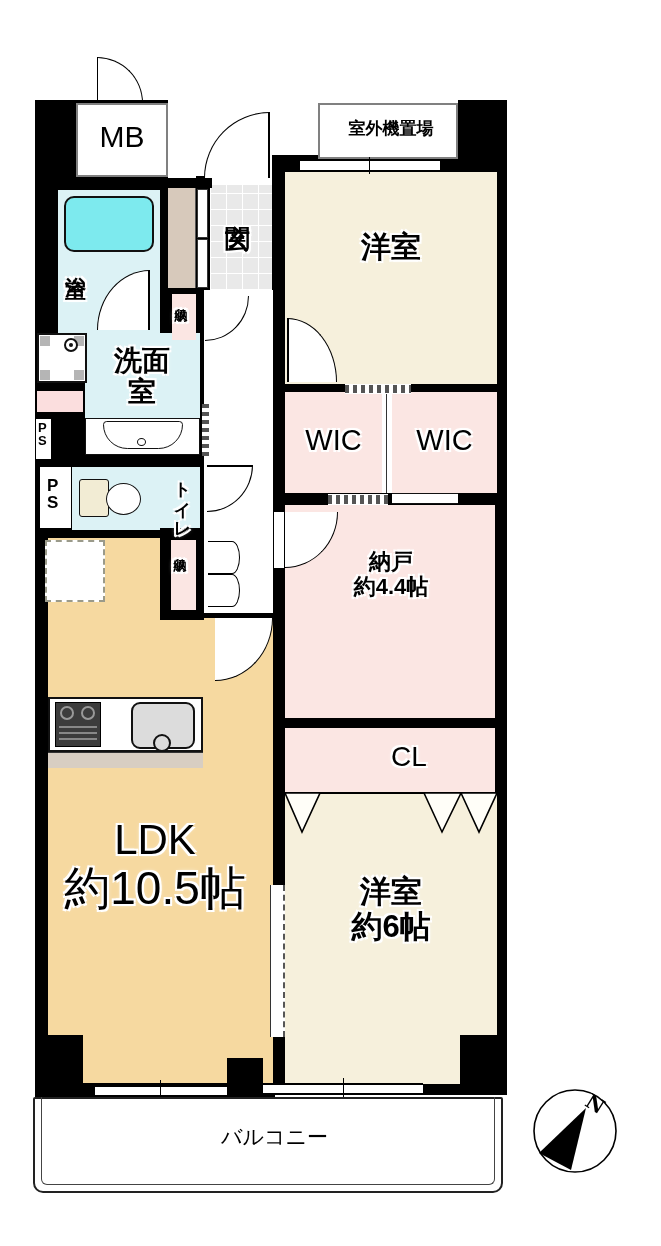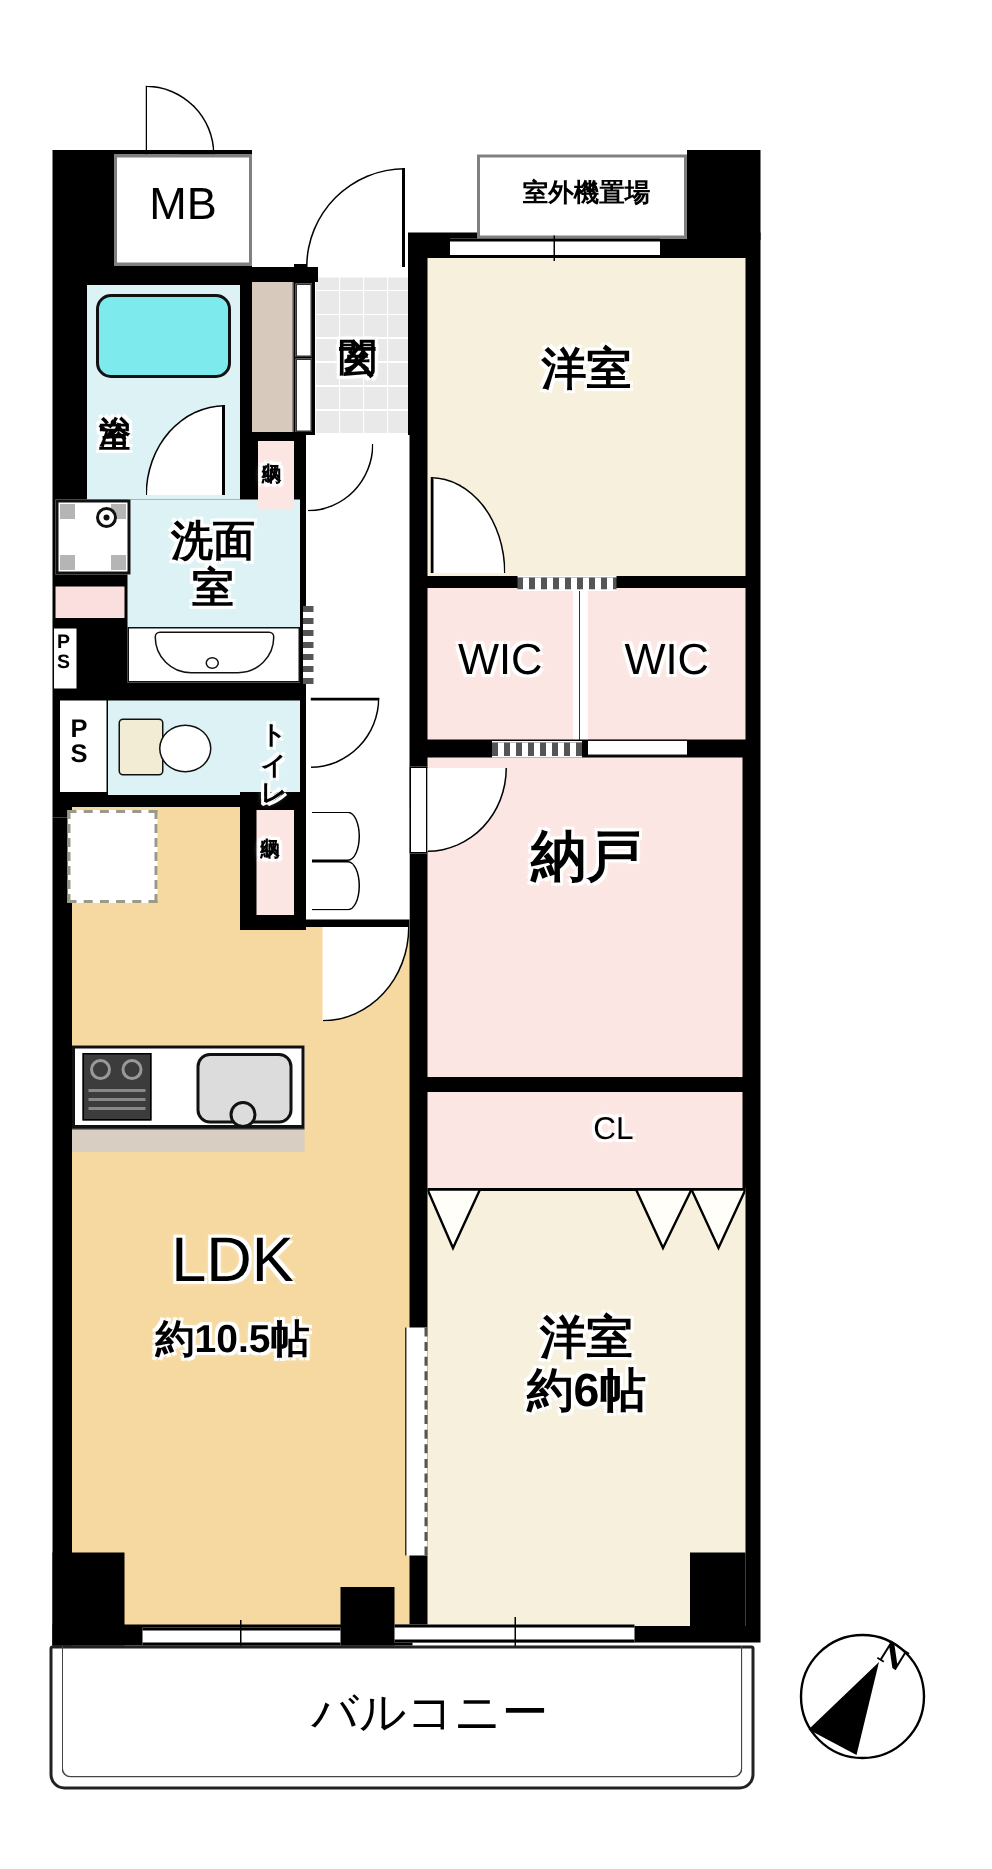--- a/index.html
+++ b/index.html
@@ -140,27 +140,28 @@
   <div class="a stack" style="left:38px;top:421px;font-size:13px;">PS</div>
   <div class="a stack" style="left:47px;top:477px;font-size:17px;">PS</div>
   <div class="a lbl vert" style="left:173px;top:470px;font-size:17px;">トイレ</div>
   <div class="a lbl vert" style="left:172px;top:548px;font-size:13px;">収納</div>
 
   <div class="a lbl" style="left:300px;top:230px;width:182px;font-size:30px;">
     <span>洋室</span><br>
   </div>
   <div class="a lbl" style="left:285px;top:424px;width:97px;font-size:29px;font-weight:400;">WIC</div>
   <div class="a lbl" style="left:392px;top:424px;width:105px;font-size:29px;font-weight:400;">WIC</div>
-  <div class="a lbl" style="left:300px;top:550px;width:182px;font-size:37px;">
+  <div class="a lbl" style="left:300px;top:550px;width:182px;font-size:22px;">
     <span>納戸</span><br>
+    <span>約4.4帖</span>
   </div>
-  <div class="a lbl" style="left:285px;top:741px;width:248px;font-size:21px;font-weight:400;">CL</div>
+  <div class="a lbl" style="left:285px;top:741px;width:248px;font-size:28px;font-weight:400;">CL</div>
   <div class="a lbl" style="left:40px;top:816px;width:230px;font-size:42px;font-weight:400;">
     <span>LDK</span><br>
-    <span style="font-size:26px;font-weight:700;">約10.5帖</span>
+    <span style="font-size:46px;font-weight:400;">約10.5帖</span>
   </div>
   <div class="a lbl" style="left:300px;top:875px;width:182px;font-size:31px;">
     <span>洋室</span><br>
     <span>約6帖</span>
   </div>
-  <div class="a lbl" style="left:29px;top:1125px;width:515px;font-size:31px;font-weight:400;text-shadow:none;">バルコニー</div>
+  <div class="a lbl" style="left:17px;top:1125px;width:515px;font-size:21px;font-weight:400;text-shadow:none;">バルコニー</div>
 
 </div>
 
 </body></html>

